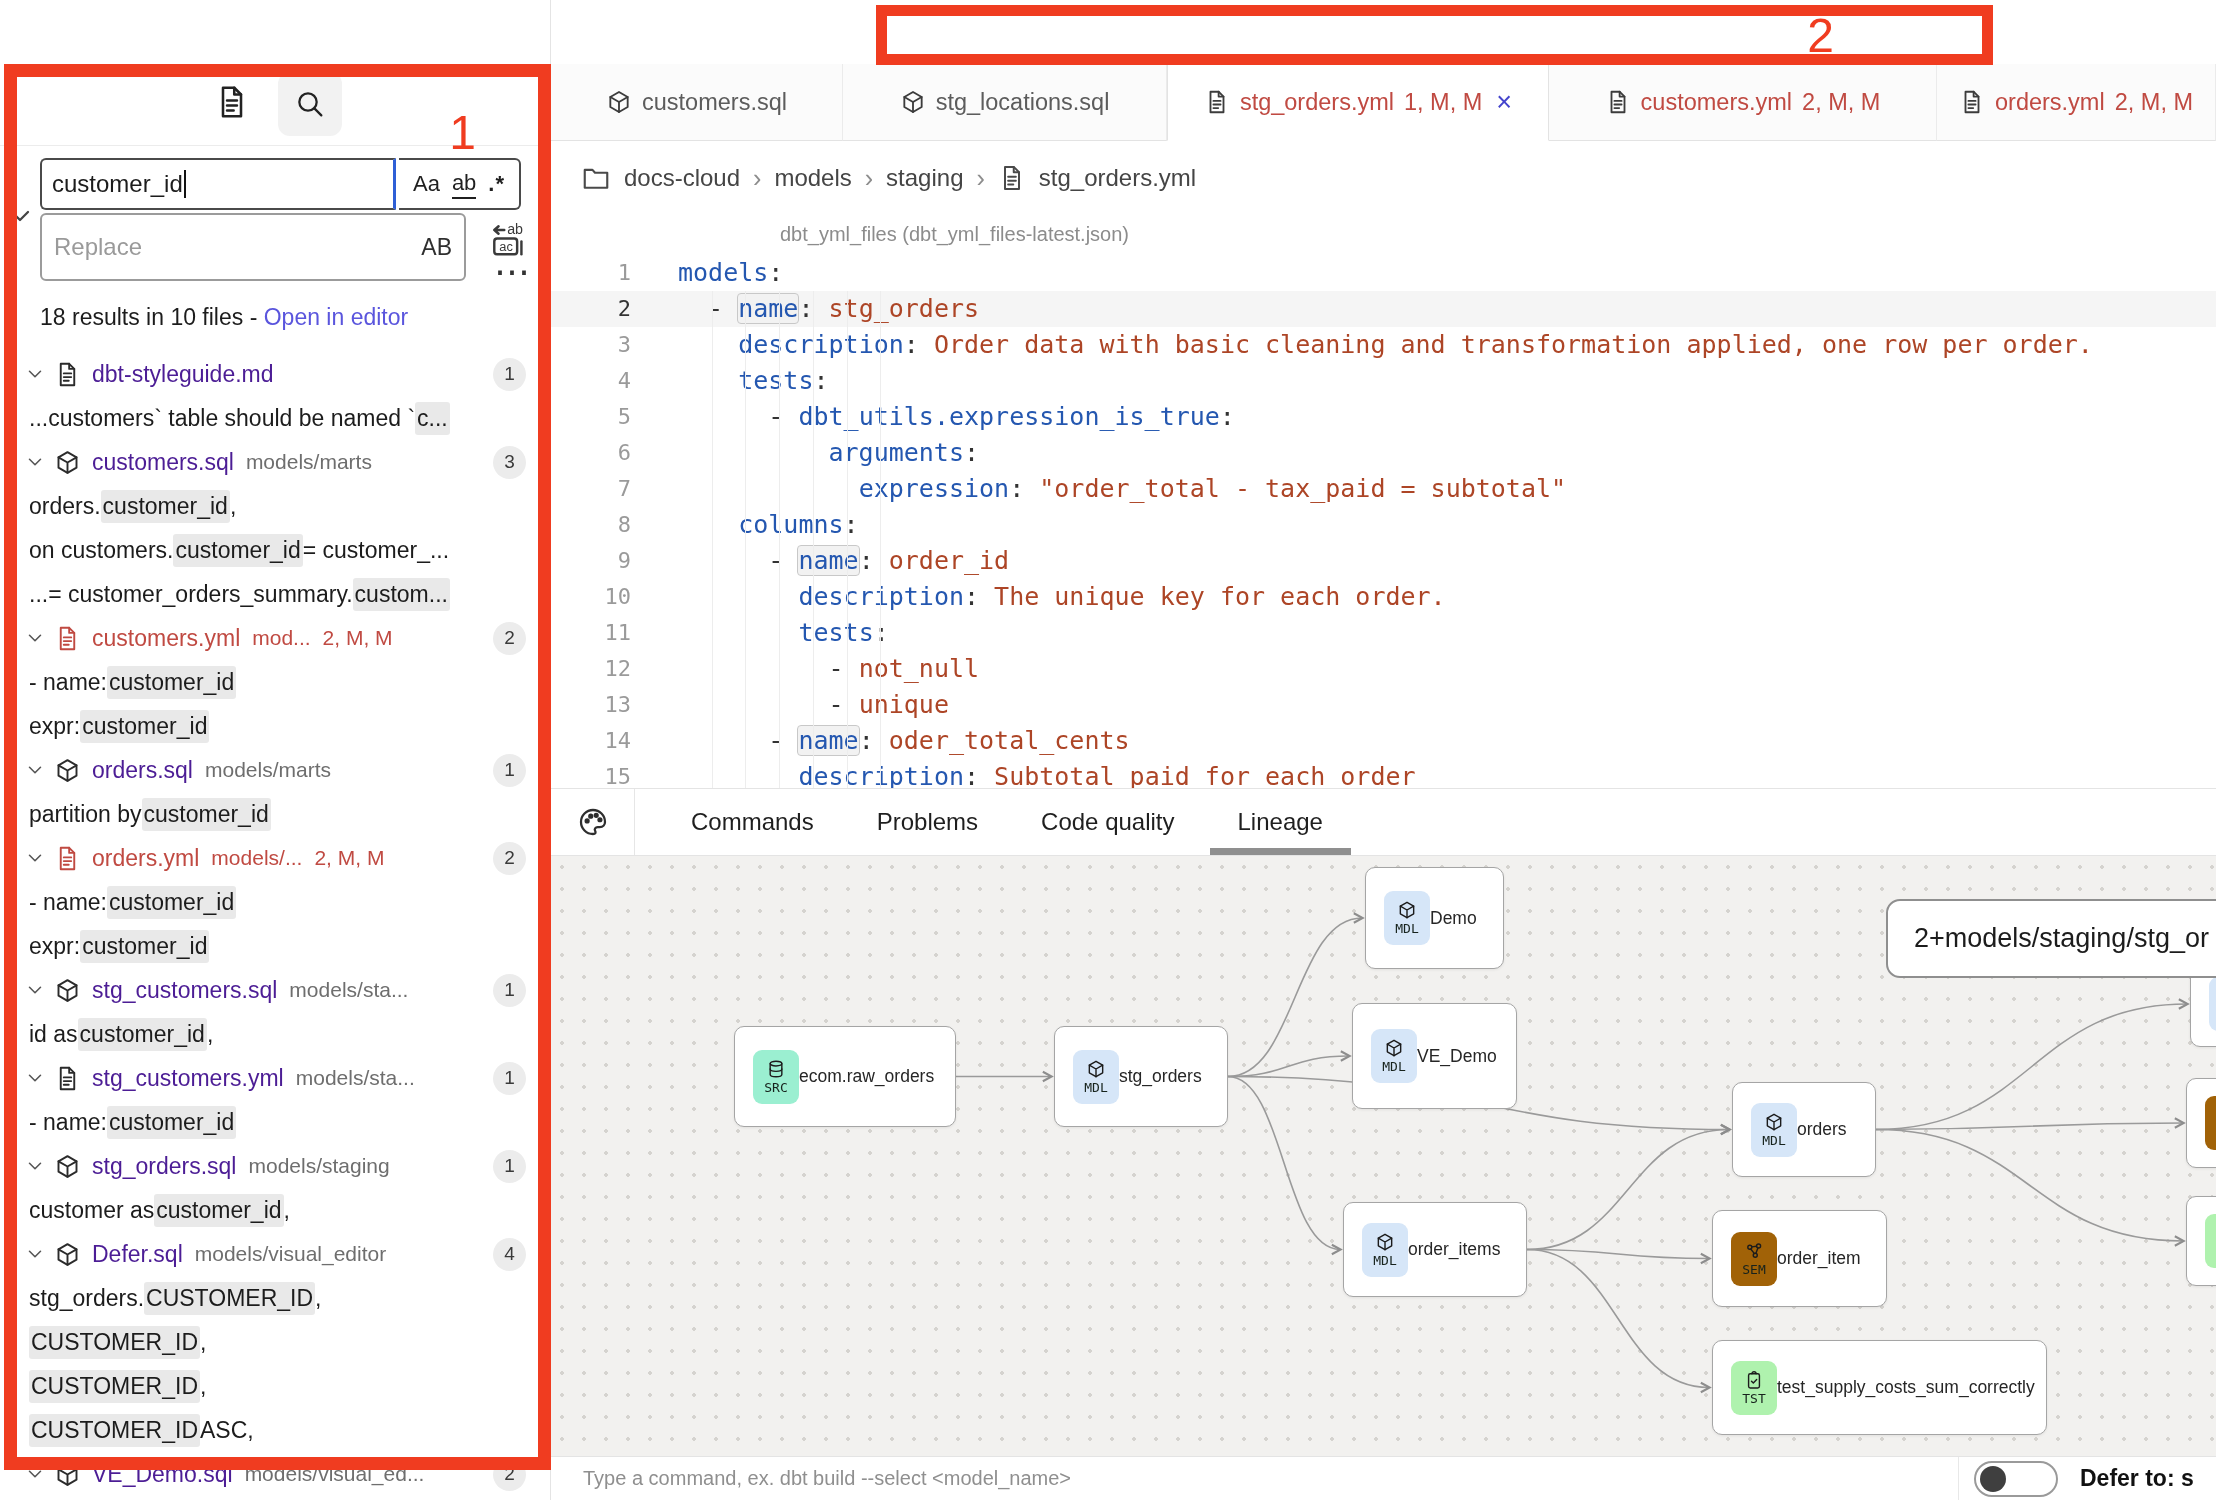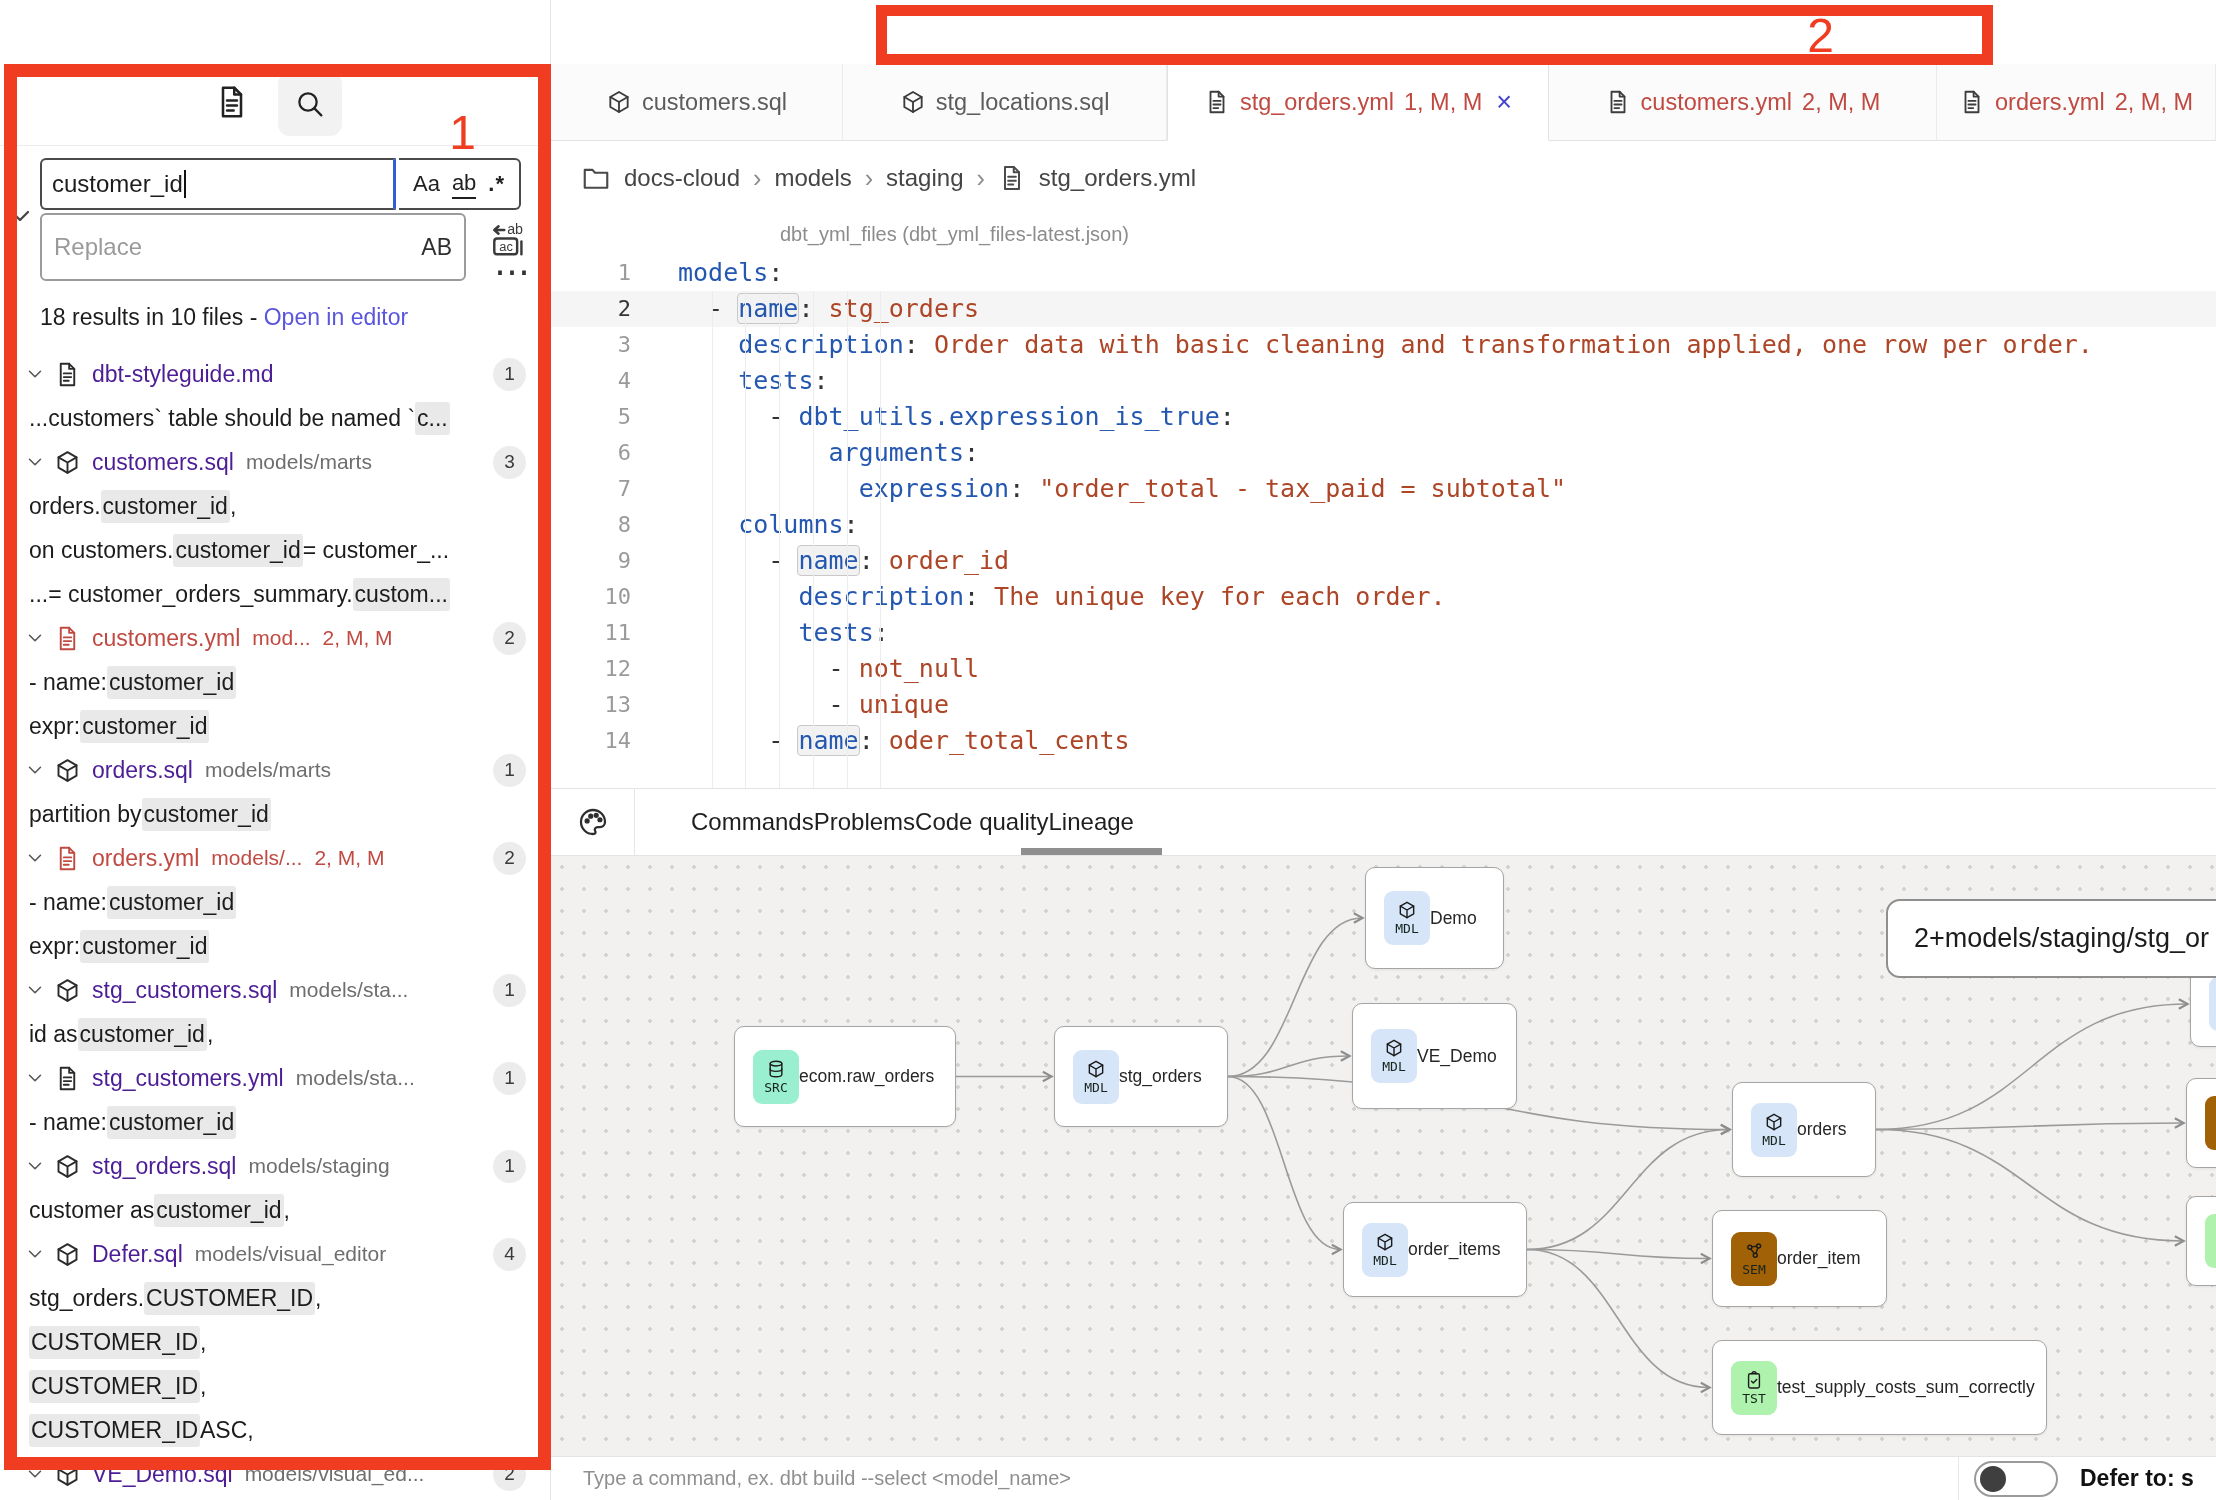--- a/index.html
+++ b/index.html
@@ -97,21 +97,21 @@
   .tk-key { color:#2457b0; } .tk-val { color:#ad4526; } .tk-punc { color:#333; }
   .tk-box { background:#f2f2f2; outline:1px solid #c8c8c8; border-radius:3px; }
   .guide { position:absolute; top:76px; bottom:0; width:1px; background:#ededed; }
 
   
   #panel-head { position:absolute; left:0; top:788px; width:100%; height:68px; background:#fff;
     border-top:1px solid #e4e4e4; border-bottom:1px solid #e4e4e4; }
   #panel-icon-col { position:absolute; left:0; top:0; width:84px; height:100%;
     border-right:1px solid #e6e6e6; display:flex; align-items:center; justify-content:center; }
   #panel-icon-col .icn { width:32px; height:32px; color:#2e2e2e; }
-  #panel-tabs { position:absolute; left:140px; top:0; height:100%; display:flex; align-items:center; }
+  #panel-tabs { position:absolute; left:140px; top:0; height:100%; display:flex; gap:63px; align-items:center; }
   .ptab { position:relative; height:100%; display:flex; align-items:center; font-size:24px; color:#1f1f1f; }
   .ptab.active::after { content:""; position:absolute; left:-28px; right:-28px; bottom:0; height:7px; background:#8f8f8f; }
 
   
   #canvas { position:absolute; left:0; top:856px; width:1665px; height:600px; background:#f2f1ef;
     background-image:radial-gradient(circle, #d5d3cf 1.7px, rgba(0,0,0,0) 1.9px);
     background-size:22px 22px; overflow:hidden; }
   #edges { position:absolute; left:0; top:0; width:1665px; height:600px; }
   .node { position:absolute; background:#fff; border:1.5px solid #a5a5a5; border-radius:10px;
     box-shadow:0 1px 3px rgba(0,0,0,.07); display:flex; align-items:center; padding-left:18px; z-index:2; }
@@ -525,20 +525,21 @@
         <div class="code-line"><span class="ln">5</span><span class="lc"><span class="tk-punc">      - </span><span class="tk-key">dbt_utils.expression_is_true</span><span class="tk-punc">:</span></span></div>
         <div class="code-line"><span class="ln">6</span><span class="lc"><span class="tk-punc">          </span><span class="tk-key">arguments</span><span class="tk-punc">:</span></span></div>
         <div class="code-line"><span class="ln">7</span><span class="lc"><span class="tk-punc">            </span><span class="tk-key">expression</span><span class="tk-punc">:</span><span class="tk-val"> "order_total - tax_paid = subtotal"</span></span></div>
         <div class="code-line"><span class="ln">8</span><span class="lc"><span class="tk-punc">    </span><span class="tk-key">columns</span><span class="tk-punc">:</span></span></div>
         <div class="code-line"><span class="ln">9</span><span class="lc"><span class="tk-punc">      - </span><span class="tk-key tk-box">name</span><span class="tk-punc">:</span><span class="tk-val"> order_id</span></span></div>
         <div class="code-line"><span class="ln">10</span><span class="lc"><span class="tk-punc">        </span><span class="tk-key">description</span><span class="tk-punc">:</span><span class="tk-val"> The unique key for each order.</span></span></div>
         <div class="code-line"><span class="ln">11</span><span class="lc"><span class="tk-punc">        </span><span class="tk-key">tests</span><span class="tk-punc">:</span></span></div>
         <div class="code-line"><span class="ln">12</span><span class="lc"><span class="tk-punc">          - </span><span class="tk-val">not_null</span></span></div>
         <div class="code-line"><span class="ln">13</span><span class="lc"><span class="tk-punc">          - </span><span class="tk-val">unique</span></span></div>
         <div class="code-line"><span class="ln">14</span><span class="lc"><span class="tk-punc">      - </span><span class="tk-key tk-box">name</span><span class="tk-punc">:</span><span class="tk-val"> oder_total_cents</span></span></div>
+        <div class="code-line"><span class="ln">15</span><span class="lc"><span class="tk-punc">        </span><span class="tk-key">description</span><span class="tk-punc">:</span><span class="tk-val"> Subtotal paid for each order</span></span></div>
       </div>
   <div class="guide" style="left: 161px;"></div>
       <div class="guide" style="left: 194px;"></div>
       <div class="guide" style="left: 228px;"></div>
       <div class="guide" style="left: 262px;"></div>
       <div class="guide" style="left: 296px;"></div>
       <div class="guide" style="left: 329px;"></div>
     </div>
   <div id="panel-head">
     <div id="panel-icon-col">

